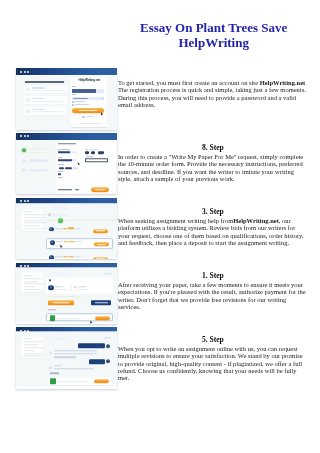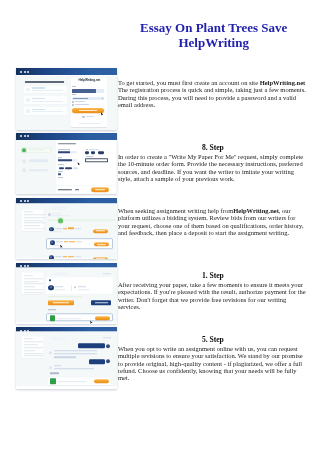--- a/index.html
+++ b/index.html
@@ -362,20 +362,21 @@
 
           <span class="s3-ob">
               <i></i>
             </span>
         </div>
       </div>
     </div>
   </div>
 
   <div class="step" id="step2" style="top:207px">
+    <div class="step-h">3. Step</div>
     <div class="step-p"><span>When seeking assignment writing help from</span><b>HelpWriting.net</b><span>, our platform utilizes a bidding system. Review bids from our writers for your request, choose one of them based on qualifications, order history, and feedback, then place a deposit to start the assignment writing.</span></div>
   </div>
 
   <div class="shot" id="shot3" style="top:262.55px">
     <div class="bar">
       <span class="dot d1"></span>
       <span class="dot d2"></span>
       <span class="dot d3"></span>
     </div>
     <div class="body s4">

